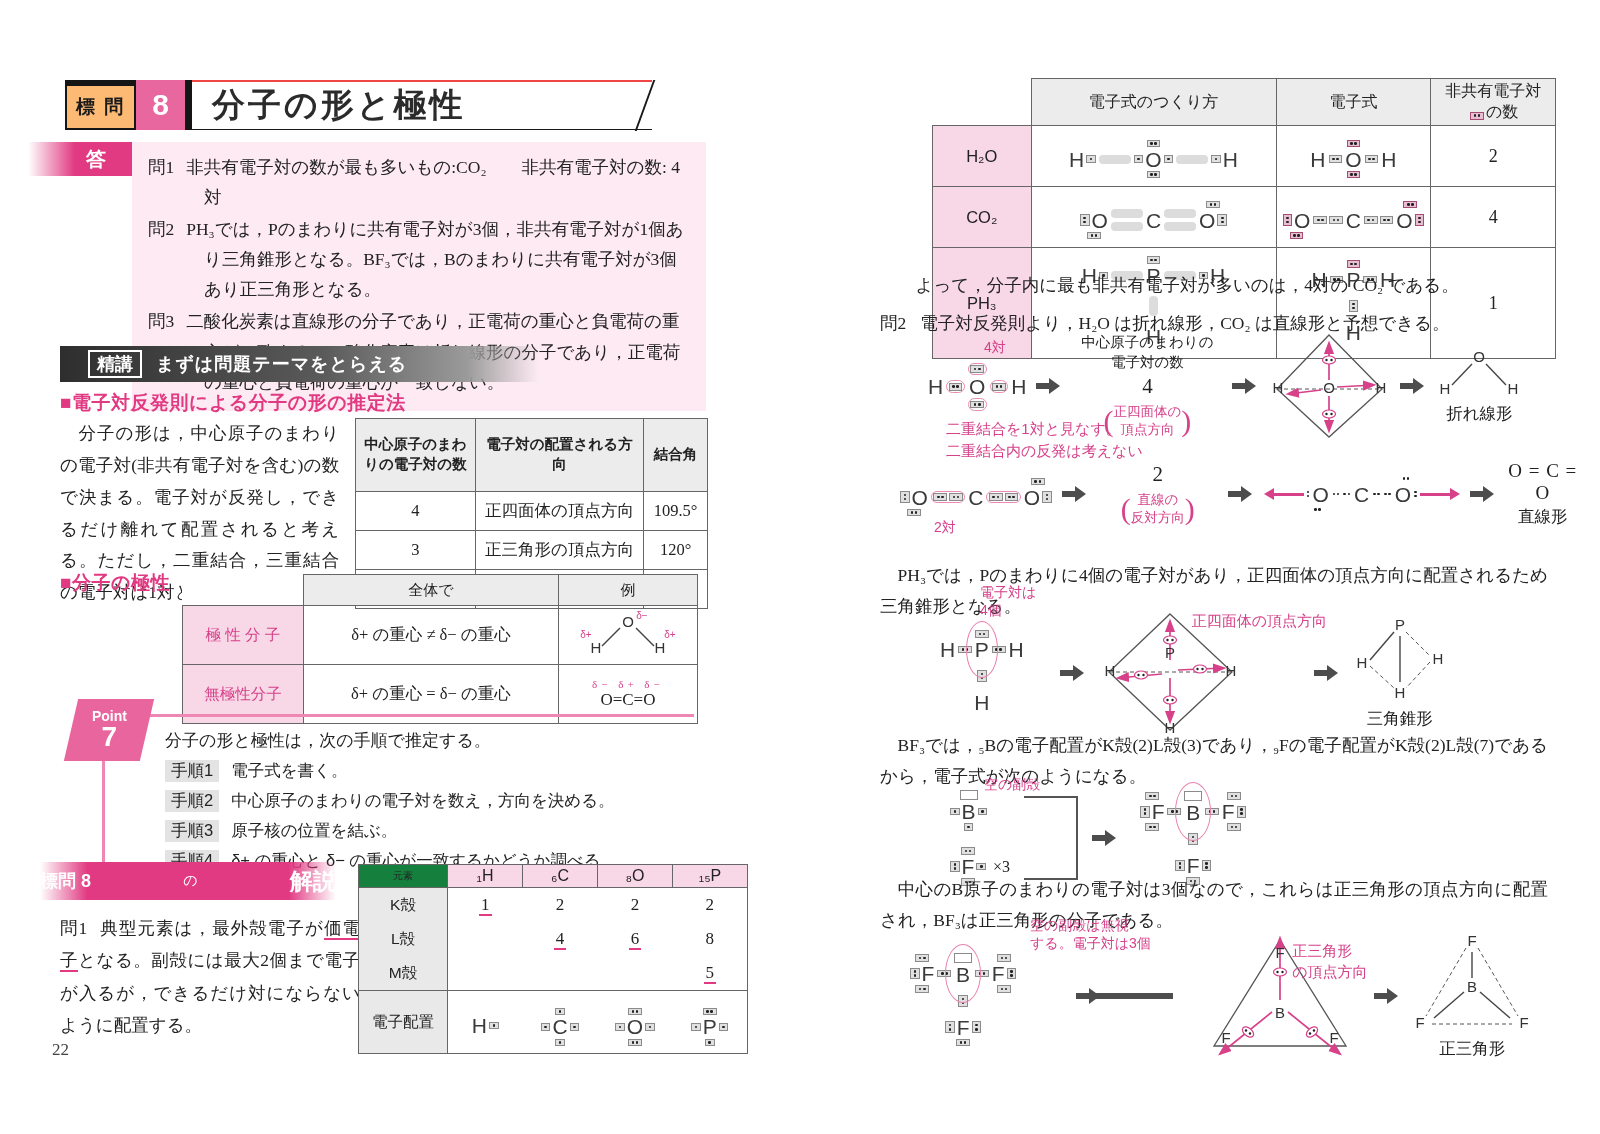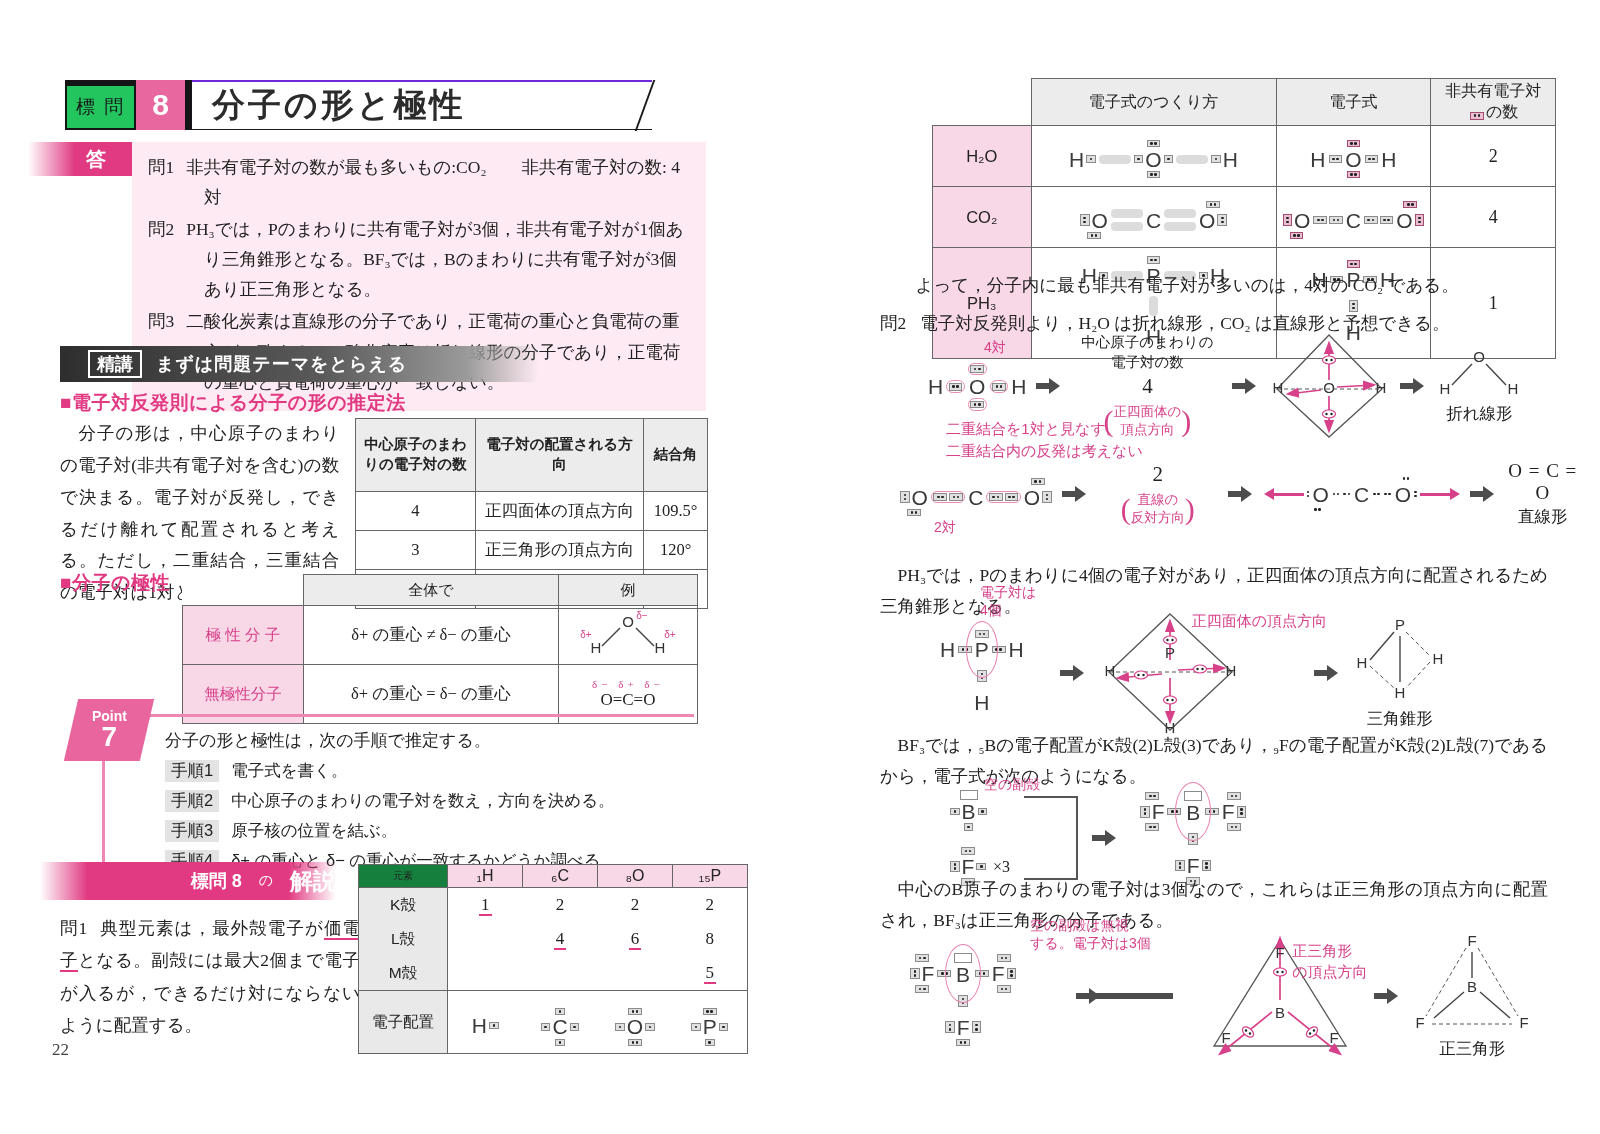--- a/index.html
+++ b/index.html
@@ -4,26 +4,26 @@
 <style>
   html,body{margin:0;padding:0;}
   body{width:1600px;height:1134px;background:#fff;font-family:"Liberation Serif",serif;color:#222;}
   .spread{position:relative;width:1600px;height:1134px;overflow:hidden;background:#fff;}
   .page{position:absolute;}
   .lp{left:40px;top:70px;width:750px;height:1000px;}
   .rp{left:880px;top:78px;width:700px;height:980px;}
 
   
   .hdr{position:absolute;left:25px;top:10px;display:flex;align-items:stretch;height:50px;}
-  .hdr .tagbox{border:2px solid #151515;border-top-width:6px;background:#22c55e;color:#1a1a1a;
-    font-family:"Liberation Sans",sans-serif;font-weight:normal;font-size:19px;display:flex;align-items:center;padding:0 9px;letter-spacing:2px;}
+  .hdr .tagbox{border:2px solid #151515;border-top-width:6px;background:#fdba74;color:#1a1a1a;
+    font-family:"Liberation Sans",sans-serif;font-weight:bold;font-size:19px;display:flex;align-items:center;padding:0 9px;letter-spacing:2px;}
   .hdr .numbox{background:#e8679f;color:#fff;font-family:"Liberation Sans",sans-serif;font-weight:bold;
     font-size:30px;display:flex;align-items:center;padding:0 16px;}
   .hdr .blackbar{width:7px;background:#151515;}
-  .titlewrap{display:flex;align-items:center;border-top:2px solid #6d28d9;border-bottom:1.5px solid #1a1a1a;
+  .titlewrap{display:flex;align-items:center;border-top:2px solid #ef4444;border-bottom:1.5px solid #1a1a1a;
     position:relative;width:460px;}
   .titlewrap .ttl{font-family:"Liberation Sans",sans-serif;font-weight:bold;font-size:33px;color:#2b2b2b;
     padding:0 0 0 20px;letter-spacing:3px;}
   .titlewrap .slant{position:absolute;right:6px;top:-2px;bottom:-2px;width:2px;background:#1a1a1a;transform:skewX(-20deg);}
 
   
   .ans{position:absolute;left:-12px;top:72px;width:678px;display:flex;align-items:flex-start;}
   .anslabel{flex:none;width:104px;height:34px;background:linear-gradient(to left,#e13a82 0%,#e13a82 55%,rgba(225,58,130,0) 100%);
     color:#fff;font-family:"Liberation Sans",sans-serif;font-weight:bold;font-size:20px;
     display:flex;align-items:center;justify-content:flex-end;padding-right:26px;box-sizing:border-box;}
@@ -65,21 +65,21 @@
     display:flex;align-items:center;justify-content:center;}
   .pbadge .unskew{transform:skewX(13deg);color:#fff;text-align:center;font-family:"Liberation Sans",sans-serif;line-height:1.02;}
   .pbadge .pt{font-size:14px;font-weight:bold;display:block;}
   .pbadge .pn{font-size:28px;font-weight:bold;display:block;}
   .pointbox .pint{font-family:"Liberation Sans",sans-serif;font-size:17px;margin-bottom:4px;}
   .step{display:flex;gap:12px;margin-top:8px;font-family:"Liberation Sans",sans-serif;font-size:16.5px;align-items:baseline;}
   .steptag{background:#e3e3e3;padding:0 6px;flex:none;}
 
   
   #kai{position:absolute;left:0;top:792px;width:300px;}
-  .kaibar{width:296px;height:38px;display:flex;align-items:center;justify-content:flex-end;gap:17px;color:#fff;
+  .kaibar{width:296px;height:38px;display:flex;align-items:center;justify-content:space-between;gap:17px;color:#fff;
     background:linear-gradient(to right,rgba(225,58,130,0) 0%,#e13a82 16%,#e13a82 84%,rgba(225,58,130,0) 100%);}
   .kaibar .k1{font-family:"Liberation Sans",sans-serif;font-weight:bold;font-size:18px;}
   .kaibar .k2{font-size:14px;}
   .kaibar .k3{font-family:"Liberation Sans",sans-serif;font-weight:bold;font-size:23px;}
   .kaipara{margin-top:12px;padding-left:20px;width:300px;font-size:17.5px;line-height:1.85;text-align:justify;}
   .kaipara .u{border-bottom:2.5px solid #e13a82;}
 
   
   #elem{position:absolute;left:318px;top:794px;}
   table.elem{border-collapse:collapse;font-size:17px;}

